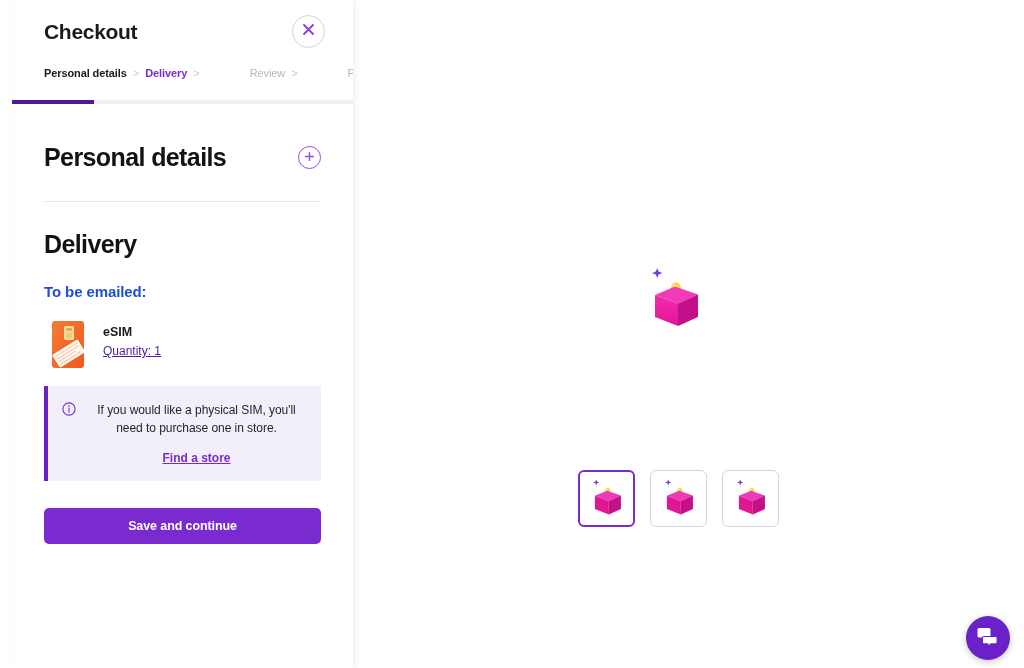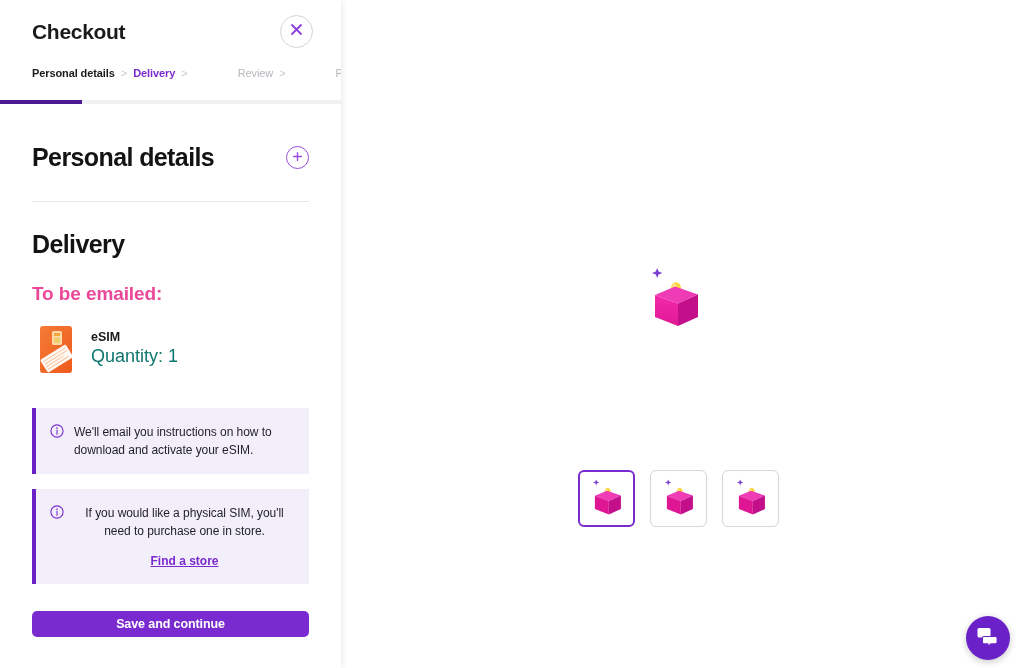--- a/index.html
+++ b/index.html
@@ -16,21 +16,21 @@
   #app {
     position: relative;
     width: 1024px;
     height: 668px;
     background: #ffffff;
   }
 
   
   #checkout-panel {
     position: absolute;
-    left: 0; top: 0;
+    left: 12px; top: 0;
     width: 341px;
     height: 668px;
     background: #ffffff;
     box-shadow: 2px 0 6px rgba(0,0,0,0.07);
     z-index: 5;
     overflow: hidden;
   }
 
   .panel-header {
     position: relative;
@@ -127,23 +127,23 @@
 
   .divider {
     height: 1px;
     background: #e8e8ec;
     margin: 29px 0 0 0;
   }
 
   .delivery-block { padding-top: 28px; }
 
   .to-be-emailed {
-    font-size: 19px;
-    font-weight: bold;
-    color: #ec4899;
+    font-size: 15px;
+    font-weight: bold;
+    color: #1d4ed8;
     margin-top: 24px;
     letter-spacing: -0.1px;
   }
 
   .product-row {
     display: flex;
     align-items: flex-start;
     margin-top: 18px;
     gap: 13px;
   }
@@ -157,24 +157,25 @@
   }
 
   .product-info { padding-top: 6px; }
   .product-name {
     font-size: 12.5px;
     font-weight: bold;
     color: #1a1a1a;
     line-height: 17px;
   }
   .product-qty {
-    font-size: 18px;
-    color: #0f766e;
+    font-size: 12px;
+    color: #4c1d95;
     line-height: 18px;
     margin-top: 1px;
+    text-decoration: underline;
   }
 
   
   .info-box {
     position: relative;
     background: #F3EFFA;
     border-left: 4px solid #6B21C8;
     padding: 15px 14px 15px 14px;
     display: flex;
     gap: 10px;
@@ -198,21 +199,21 @@
     color: #7A2BD0;
     text-decoration: underline;
     cursor: pointer;
     font-weight: bold;
   }
 
   .save-btn {
     display: block;
     width: 100%;
     margin-top: 27px;
-    height: 26px;
+    height: 36px;
     background: #7A2BD0;
     color: #ffffff;
     border: none;
     border-radius: 5px;
     font-size: 12.5px;
     font-weight: bold;
     font-family: "Liberation Sans", sans-serif;
     cursor: pointer;
     letter-spacing: -0.1px;
   }
@@ -340,30 +341,20 @@
                 <path d="M4 31 h26 M4 34 h26 M4 37 h20 M4 40 h24" stroke="#F9C7A2" stroke-width="1.1"></path>
               </g>
             </svg>
           </div>
           <div class="product-info">
             <div class="product-name">eSIM</div>
             <div class="product-qty">Quantity: 1</div>
           </div>
         </div>
 
-        <div class="info-box" id="info-box-email">
-          <span class="info-icon">
-            <svg width="14" height="14" viewBox="0 0 14 14">
-              <circle cx="7" cy="7" r="6.1" fill="none" stroke="#7A2BD0" stroke-width="1.1"></circle>
-              <circle cx="7" cy="4" r="0.85" fill="#7A2BD0"></circle>
-              <path d="M7 6.1 L7 10.3" stroke="#7A2BD0" stroke-width="1.1" stroke-linecap="round"></path>
-            </svg>
-          </span>
-          <div class="info-text">We'll email you instructions on how to download and activate your eSIM.</div>
-        </div>
 
         <div class="info-box" id="info-box-physical">
           <span class="info-icon">
             <svg width="14" height="14" viewBox="0 0 14 14">
               <circle cx="7" cy="7" r="6.1" fill="none" stroke="#7A2BD0" stroke-width="1.1"></circle>
               <circle cx="7" cy="4" r="0.85" fill="#7A2BD0"></circle>
               <path d="M7 6.1 L7 10.3" stroke="#7A2BD0" stroke-width="1.1" stroke-linecap="round"></path>
             </svg>
           </span>
           <div>

